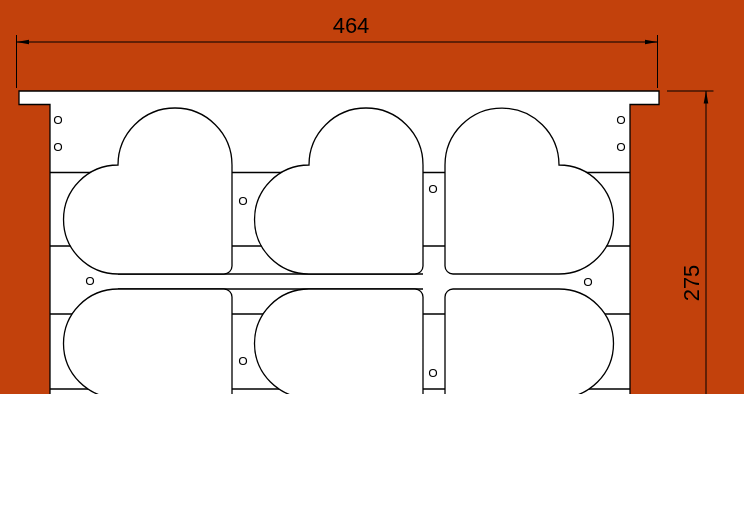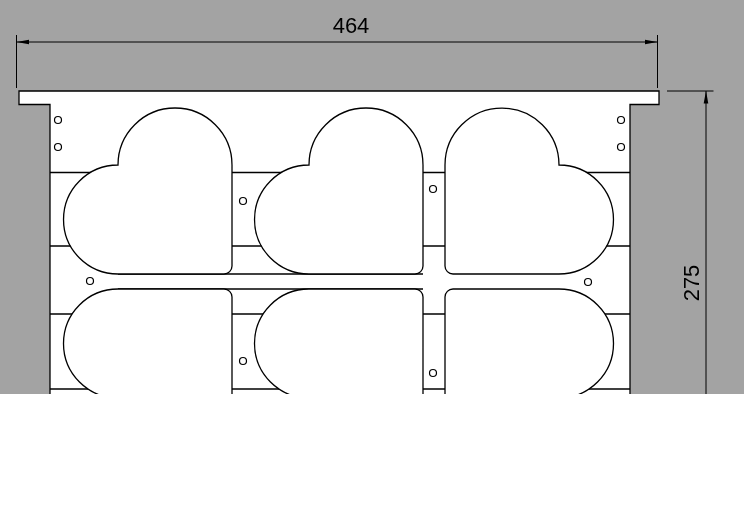--- a/index.html
+++ b/index.html
@@ -3,21 +3,21 @@
 <meta charset="utf-8">
 <style>
   html, body {
     margin: 0;
     padding: 0;
     background: #ffffff;
   }
   .canvas {
     width: 744px;
     height: 394px;
-    background: #a3a3a3;
+    background: #c2410c;
     position: relative;
     overflow: hidden;
     font-family: "Liberation Sans", sans-serif;
   }
   svg { display: block; }
   .outline {
     fill: #ffffff;
     stroke: #000000;
     stroke-width: 1.3;
   }

